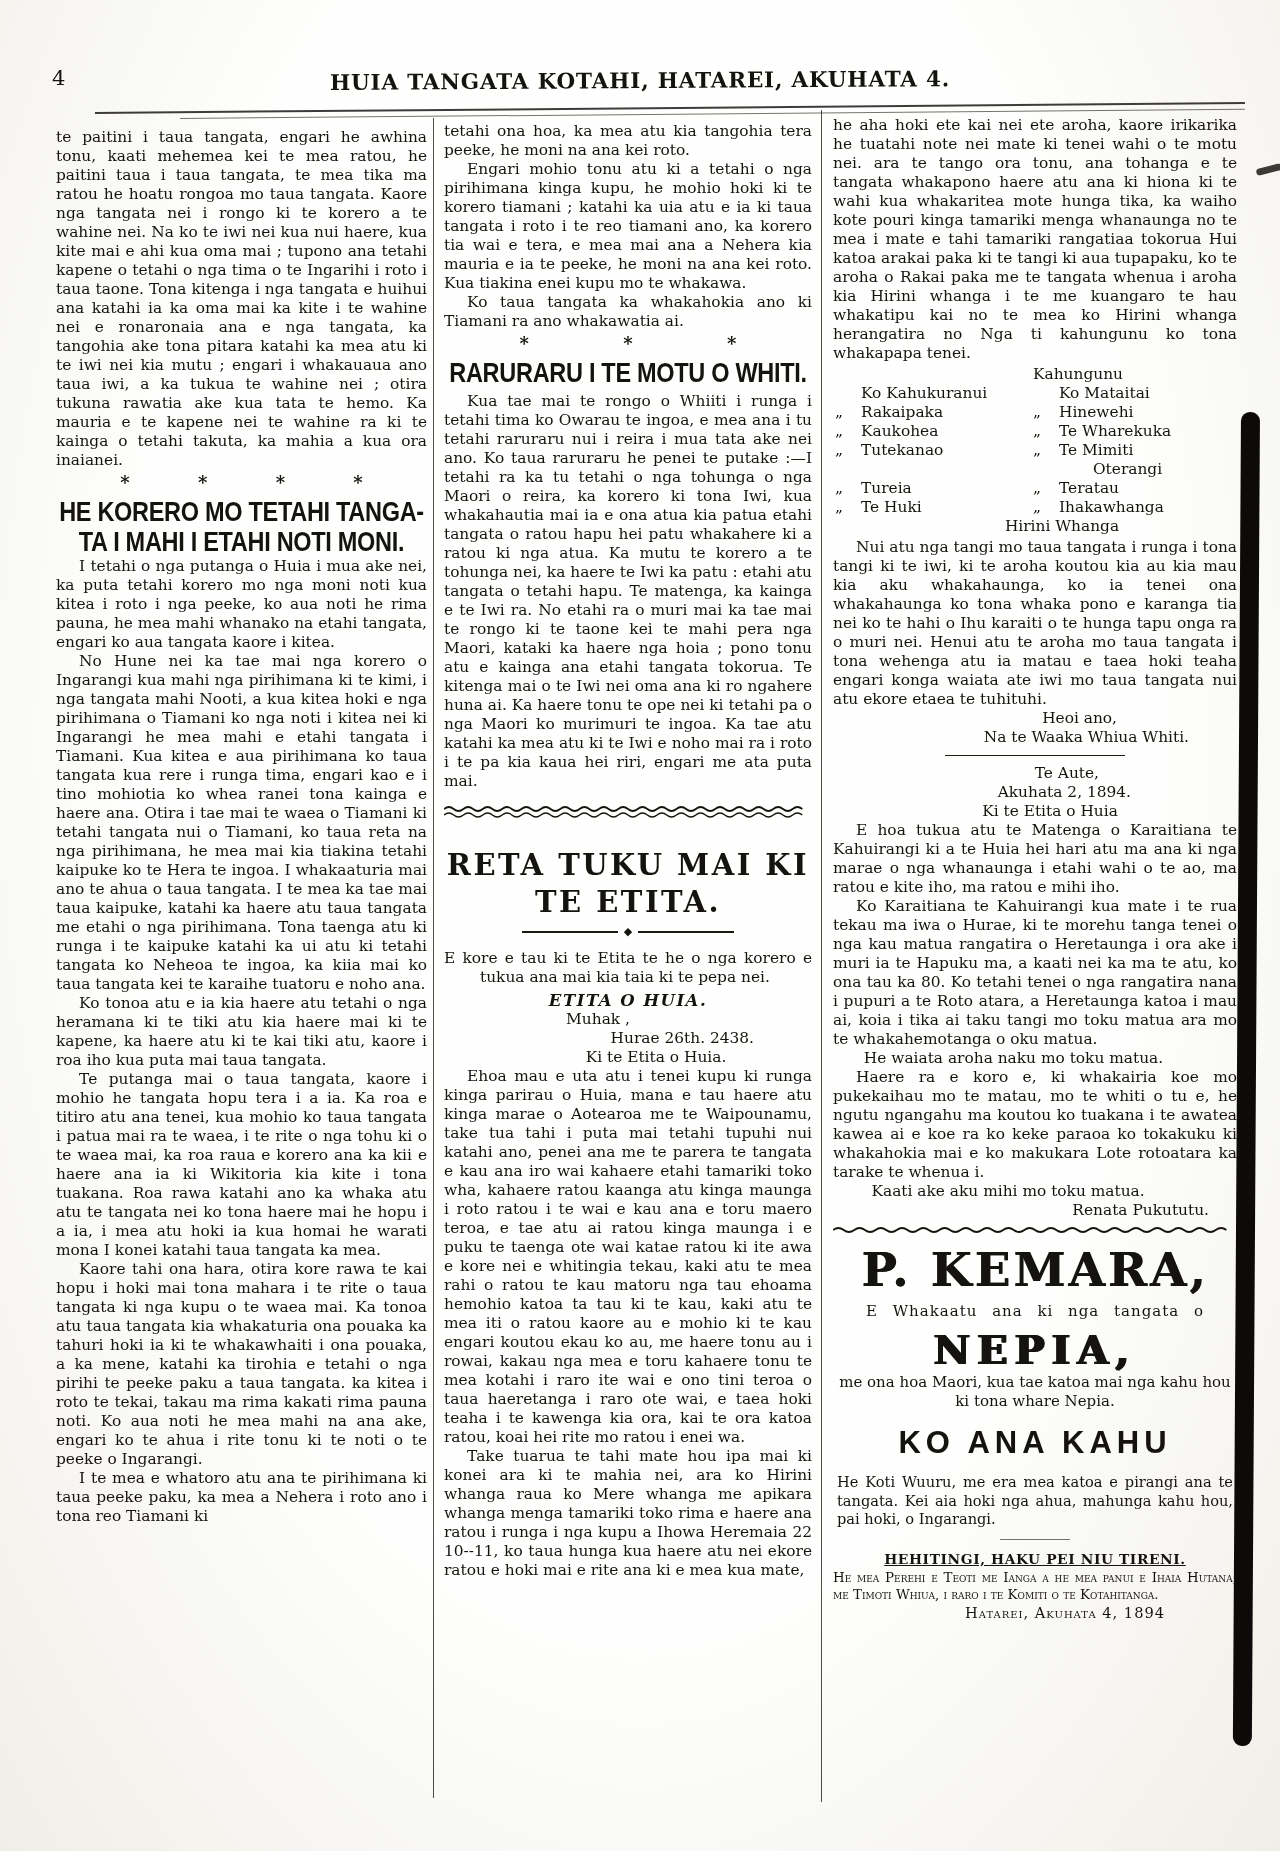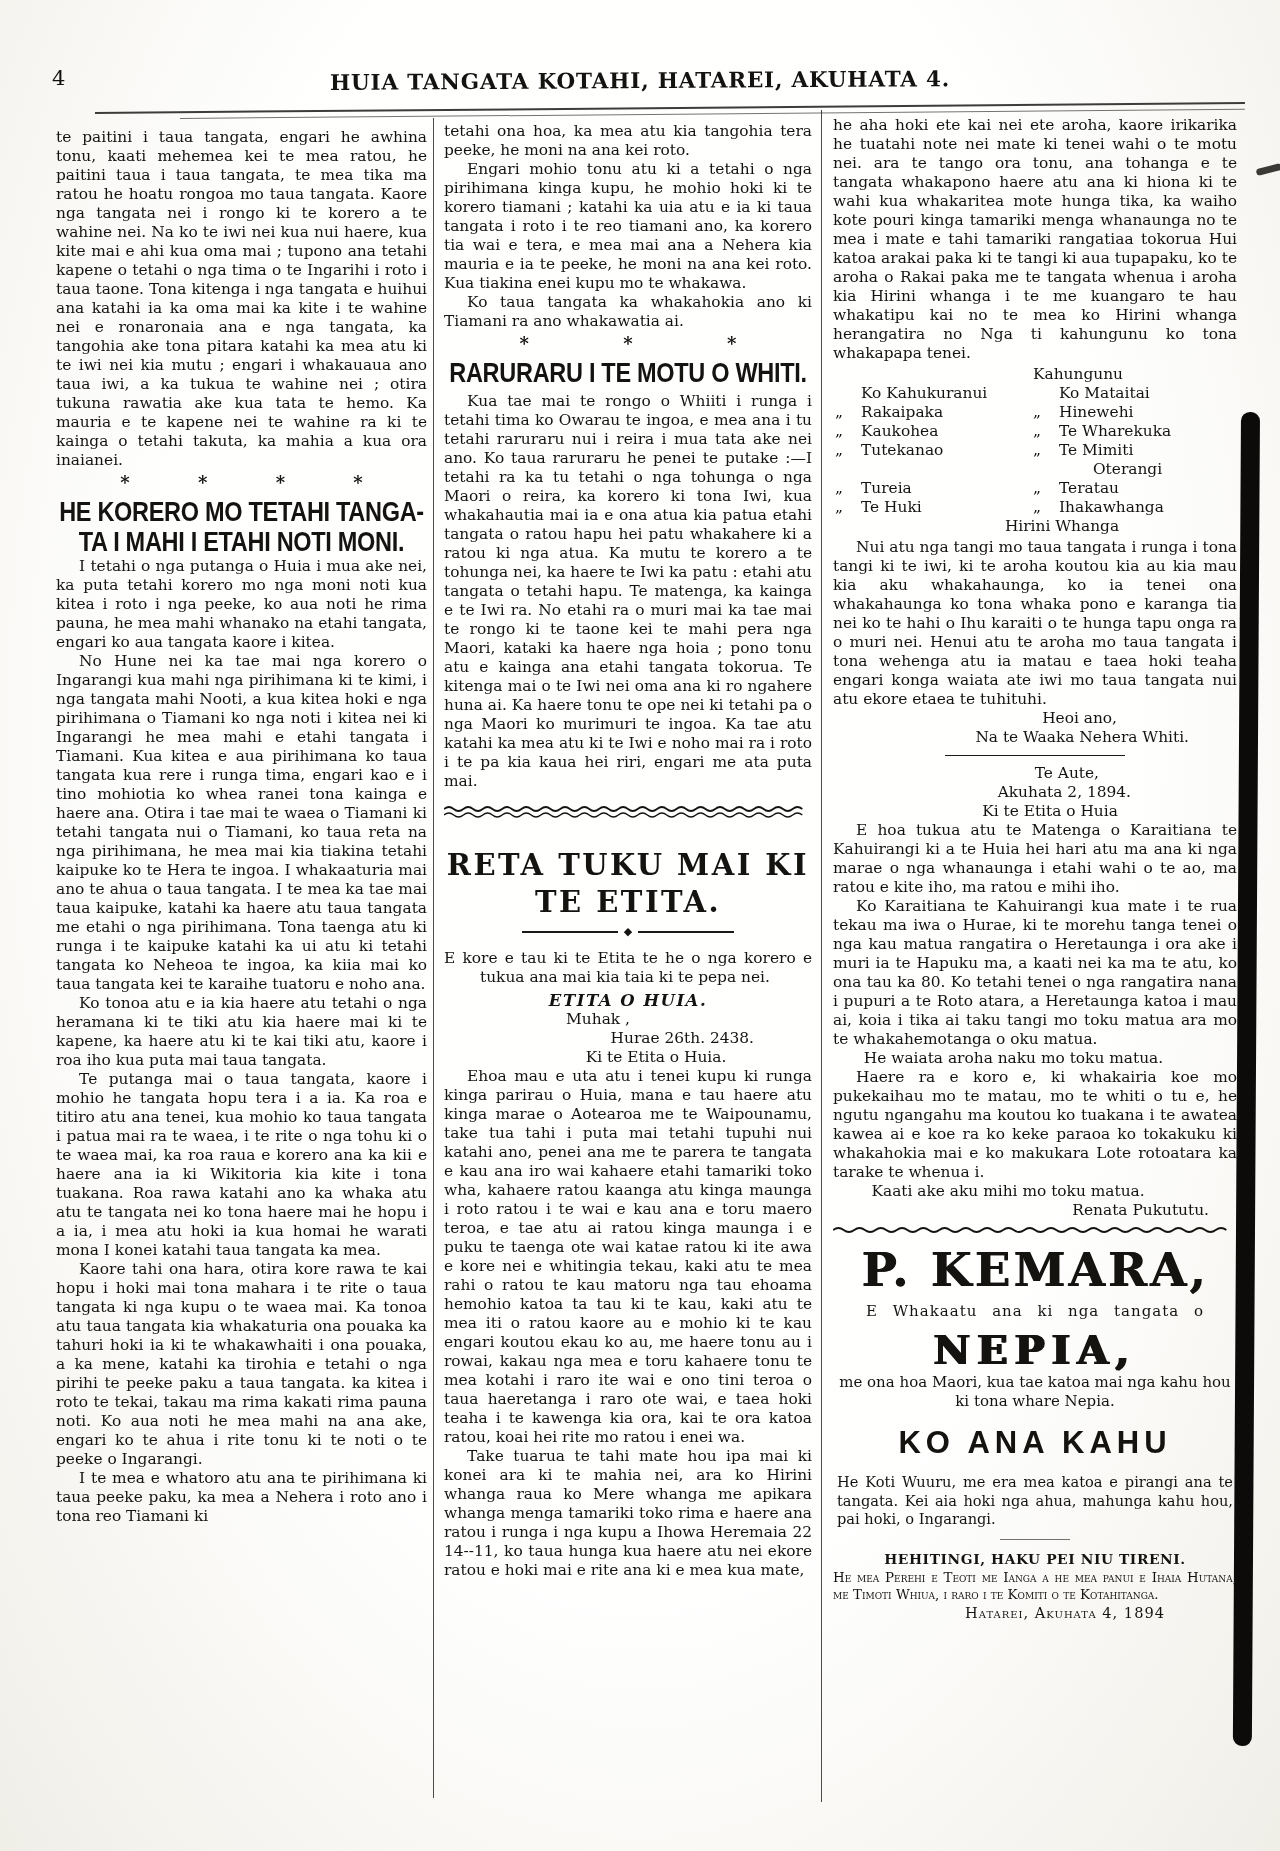--- a/index.html
+++ b/index.html
@@ -63,21 +63,21 @@
   .tinyrule{border-top:1px solid rgba(25,22,18,.6);width:70px;margin:10px auto 6px auto;}
   
   .ad-name{font-weight:bold;font-size:47px;line-height:52px;letter-spacing:3px;text-align:center;text-indent:0;margin-top:10px;
            text-shadow:.6px 0 0 currentcolor;}
   .ad-line1{text-align:center;text-indent:0;font-size:15px;letter-spacing:1px;word-spacing:9px;margin-top:6px;}
   .ad-town{font-weight:bold;font-size:40px;line-height:46px;letter-spacing:7px;text-align:center;text-indent:0;margin-top:6px;
            text-shadow:1.1px 0 0 currentcolor,-1.1px 0 0 currentcolor;}
   .ad-line2{text-align:center;text-indent:0;font-size:15px;line-height:19px;margin-top:0;padding:0 6px;}
   .ad-kahu{font-family:"Liberation Sans",sans-serif;font-weight:bold;font-size:31px;line-height:36px;letter-spacing:5px;text-align:center;text-indent:0;margin-top:14px;}
   .ad-line4{text-align:justify;text-indent:0;font-size:14.6px;line-height:18.5px;margin-top:12px;padding:0 4px;}
-  .imprint1{font-weight:bold;font-size:13.8px;letter-spacing:.6px;text-align:center;text-indent:0;margin-top:10px;font-variant:small-caps;}
+  .imprint1{font-weight:bold;font-size:13.8px;letter-spacing:.6px;text-align:center;text-indent:0;margin-top:10px;font-variant:small-caps;text-decoration:underline;}
   .imprint2{font-size:13.4px;line-height:17px;text-align:justify;text-indent:0;font-variant:small-caps;}
   .imprint3{font-size:14.6px;letter-spacing:1px;text-align:center;text-indent:0;font-variant:small-caps;padding-left:60px;}
   
   .inkbar{position:absolute;left:1241px;top:412px;width:19px;height:1334px;background:#0c0b09;border-radius:9px;transform:rotate(.35deg);transform-origin:top center;}
   .penmark{position:absolute;left:1256px;top:166px;width:26px;height:7px;background:#3c3a34;border-radius:4px;transform:rotate(-14deg);}
   .gap6{height:6px;} .gap14{height:14px;}
 </style>
 </head>
 <body>
 
@@ -130,21 +130,21 @@
       <span class="gem">◆</span>
       <span class="bar"></span>
     </div>
 
     <p class="hang">E kore e tau ki te Etita te he o nga korero e tukua ana mai kia taia ki te pepa nei.</p>
     <p class="it-center">ETITA O HUIA.</p>
     <p class="c" style="padding-right:60px">Muhak ,</p>
     <p class="r" style="padding-right:58px">Hurae 26th. 2438.</p>
     <p class="c" style="padding-left:56px">Ki te Etita o Huia.</p>
     <p class="ind">Ehoa mau e uta atu i tenei kupu ki runga kinga parirau o Huia, mana e tau haere atu kinga marae o Aotearoa me te Waipounamu, take tua tahi i puta mai tetahi tupuhi nui katahi ano, penei ana me te parera te tangata e kau ana iro wai kahaere etahi tamariki toko wha, kahaere ratou kaanga atu kinga maunga i roto ratou i te wai e kau ana e toru maero teroa, e tae atu ai ratou kinga maunga i e puku te taenga ote wai katae ratou ki ite awa e kore nei e whitingia tekau, kaki atu te mea rahi o ratou te kau matoru nga tau ehoama hemohio katoa ta tau ki te kau, kaki atu te mea iti o ratou kaore au e mohio ki te kau engari koutou ekau ko au, me haere tonu au i rowai, kakau nga mea e toru kahaere tonu te mea kotahi i raro ite wai e ono tini teroa o taua haeretanga i raro ote wai, e taea hoki teaha i te kawenga kia ora, kai te ora katoa ratou, koai hei rite mo ratou i enei wa.</p>
-    <p class="ind">Take tuarua te tahi mate hou ipa mai ki konei ara ki te mahia nei, ara ko Hirini whanga raua ko Mere whanga me apikara whanga menga tamariki toko rima e haere ana ratou i runga i nga kupu a Ihowa Heremaia 22 14--11, ko taua hunga kua haere atu nei ekore ratou e hoki mai e rite ana ki e mea kua mate,</p>
+    <p class="ind">Take tuarua te tahi mate hou ipa mai ki konei ara ki te mahia nei, ara ko Hirini whanga raua ko Mere whanga me apikara whanga menga tamariki toko rima e haere ana ratou i runga i nga kupu a Ihowa Heremaia 22 10--11, ko taua hunga kua haere atu nei ekore ratou e hoki mai e rite ana ki e mea kua mate,</p>
   </div>
 
   <div class="col col3">
     <p>he aha hoki ete kai nei ete aroha, kaore irikarika he tuatahi note nei mate ki tenei wahi o te motu nei. ara te tango ora tonu, ana tohanga e te tangata whakapono haere atu ana ki hiona ki te wahi kua whakaritea mote hunga tika, ka waiho kote pouri kinga tamariki menga whanaunga no te mea i mate e tahi tamariki rangatiaa tokorua Hui katoa arakai paka ki te tangi ki aua tupapaku, ko te aroha o Rakai paka me te tangata whenua i aroha kia Hirini whanga i te me kuangaro te hau whakatipu kai no te mea ko Hirini whanga herangatira no Nga ti kahungunu ko tona whakapapa tenei.</p>
 
     <div class="whaka">
       <p class="whaka-title">Kahungunu</p>
       <div class="wrow">
         <span class="wl"><span class="dq"></span><span>Ko Kahukuranui</span></span>
         <span class="wr"><span class="dq"></span><span>Ko Mataitai</span></span>
@@ -171,21 +171,21 @@
       </div>
       <div class="wrow">
         <span class="wl"><span class="dq">„</span><span>Te Huki</span></span>
         <span class="wr"><span class="dq">„</span><span>Ihakawhanga</span></span>
       </div>
       <p class="whaka-footer">Hirini Whanga</p>
     </div>
 
     <p class="ind">Nui atu nga tangi mo taua tangata i runga i tona tangi ki te iwi, ki te aroha koutou kia au kia mau kia aku whakahaunga, ko ia tenei ona whakahaunga ko tona whaka pono e karanga tia nei ko te hahi o Ihu karaiti o te hunga tapu onga ra o muri nei. Henui atu te aroha mo taua tangata i tona wehenga atu ia matau e taea hoki teaha engari konga waiata ate iwi mo taua tangata nui atu ekore etaea te tuhituhi.</p>
     <p class="r" style="padding-right:120px">Heoi ano,</p>
-    <p class="r" style="padding-right:48px">Na te Waaka Nehera Whiti.</p>
+    <p class="r" style="padding-right:48px">Na te Waaka Whiua Whiti.</p>
 
     <div class="shortrule"></div>
 
     <p class="r" style="padding-right:138px">Te Aute,</p>
     <p class="r" style="padding-right:106px">Akuhata 2, 1894.</p>
     <p class="c" style="padding-left:30px">Ki te Etita o Huia</p>
     <p class="ind">E hoa tukua atu te Matenga o Karaitiana te Kahuirangi ki a te Huia hei hari atu ma ana ki nga marae o nga whanaunga i etahi wahi o te ao, ma ratou e kite iho, ma ratou e mihi iho.</p>
     <p class="ind">Ko Karaitiana te Kahuirangi kua mate i te rua tekau ma iwa o Hurae, ki te morehu tanga tenei o nga kau matua rangatira o Heretaunga i ora ake i muri ia te Hapuku ma, a kaati nei ka ma te atu, ko ona tau ka 80. Ko tetahi tenei o nga rangatira nana i pupuri a te Roto atara, a Heretaunga katoa i mau ai, koia i tika ai taku tangi mo toku matua ara mo te whakahemotanga o oku matua.</p>
     <p style="text-indent:2em">He waiata aroha naku mo toku matua.</p>
     <p class="ind">Haere ra e koro e, ki whakairia koe mo pukekaihau mo te matau, mo te whiti o tu e, he ngutu ngangahu ma koutou ko tuakana i te awatea kawea ai e koe ra ko keke paraoa ko tokakuku ki whakahokia mai e ko makukara Lote rotoatara ka tarake te whenua i.</p>

